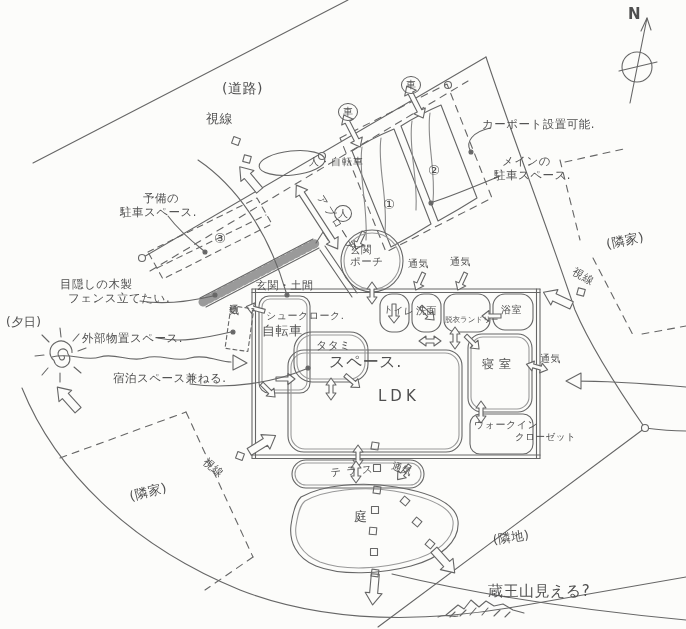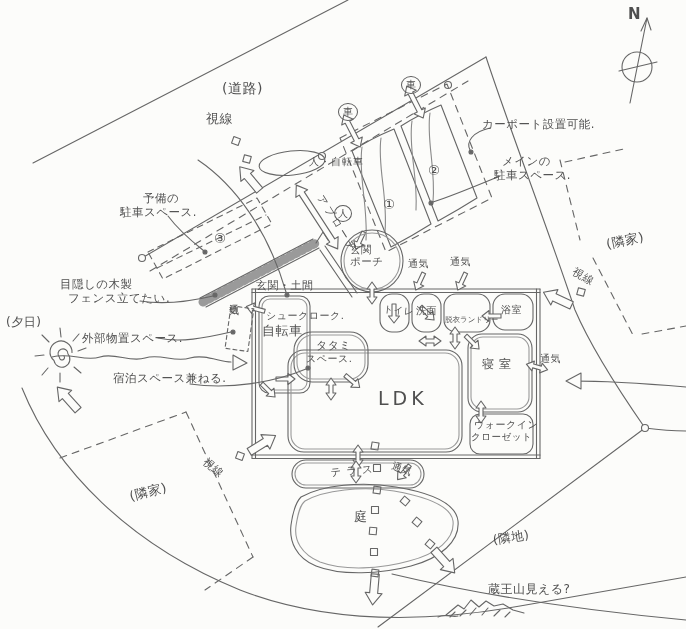--- a/index.html
+++ b/index.html
@@ -221,41 +221,41 @@
 <div class="lbl md" style="left:605px;top:238px;transform:rotate(-12deg);">(隣家)</div>
 <div class="lbl" style="left:576px;top:266px;font-size:11px;transform:rotate(30deg);">視線</div>
 <div class="lbl" style="left:6px;top:316px;font-size:12px;">(夕日)</div>
 <div class="lbl sm" style="left:82px;top:332px;">外部物置スペース.</div>
 <div class="lbl sm" style="left:60px;top:278px;">目隠しの木製</div>
 <div class="lbl sm" style="left:68px;top:292px;">フェンス立てたい.</div>
 <div class="lbl sm" style="left:96px;top:372px;margin-left:17px;">宿泊スペース兼ねる.</div>
 <div class="lbl md" style="left:128px;top:490px;transform:rotate(-14deg);">(隣家)</div>
 <div class="lbl" style="left:208px;top:456px;font-size:11px;transform:rotate(40deg);">視線</div>
 <div class="lbl" style="left:492px;top:533px;font-size:12.5px;transform:rotate(-8deg);">(隣地)</div>
-<div class="lbl" style="left:488px;top:583px;font-size:12px;">蔵王山見える?</div>
+<div class="lbl" style="left:488px;top:583px;font-size:15px;">蔵王山見える?</div>
 
 <div class="lbl ctr" style="left:350px;top:243px;width:44px;font-size:10.5px;">
   <div>玄関</div>
   <div>ポーチ</div>
 </div>
 <div class="lbl" style="left:256px;top:280px;font-size:11px;">玄関・土間</div>
 <div class="lbl xs" style="left:266px;top:310px;">シュークローク.</div>
 <div class="lbl" style="left:262px;top:324px;font-size:13px;">自転車</div>
 <div class="lbl xs vert" style="left:228px;top:296px;">通気</div>
 <div class="lbl xs" style="left:408px;top:258px;">通気</div>
 <div class="lbl xs" style="left:450px;top:256px;">通気</div>
 <div class="lbl" style="left:384px;top:304px;font-size:9.5px;transform:rotate(6deg);">トイレ</div>
 <div class="lbl xs" style="left:416px;top:305px;text-align:right;">洗面</div>
 <div class="lbl" style="left:445px;top:306px;font-size:7.5px;letter-spacing:0;margin-top:10px;">脱衣ランドリー</div>
 <div class="lbl xs" style="left:501px;top:304px;">浴室</div>
 <div class="lbl" style="left:316px;top:340px;font-size:11px;">タタミ</div>
-<div class="lbl" style="left:306px;top:353px;font-size:10px;">スペース.</div>
-<div class="lbl" style="left:378px;top:388px;font-size:19px;letter-spacing:4px;">LDK</div>
+<div class="lbl" style="left:306px;top:353px;font-size:16px;padding-left:23px;">スペース.</div>
+<div class="lbl" style="left:378px;top:388px;font-size:15px;letter-spacing:4px;">LDK</div>
 <div class="lbl" style="left:482px;top:358px;font-size:12px;letter-spacing:5px;">寝室</div>
 <div class="lbl xs" style="left:540px;top:353px;">通気</div>
 <div class="lbl" style="left:474px;top:419px;font-size:10px;">ウォークイン</div>
-<div class="lbl" style="left:471px;top:432px;font-size:9.5px;">クローゼット</div>
+<div class="lbl" style="left:471px;top:432px;font-size:9.5px;padding-left:44px;">クローゼット</div>
 <div class="lbl" style="left:330px;top:466px;font-size:10.5px;letter-spacing:5px;transform:rotate(-5deg);">テラス</div>
 <div class="lbl xs" style="left:394px;top:460px;transform:rotate(20deg);">通気</div>
 <div class="lbl" style="left:354px;top:510px;font-size:13px;">庭</div>
 <div class="lbl" style="left:628px;top:6px;font-size:15px;font-weight:bold;">N</div>
 
 </div>
 
 </body></html>

